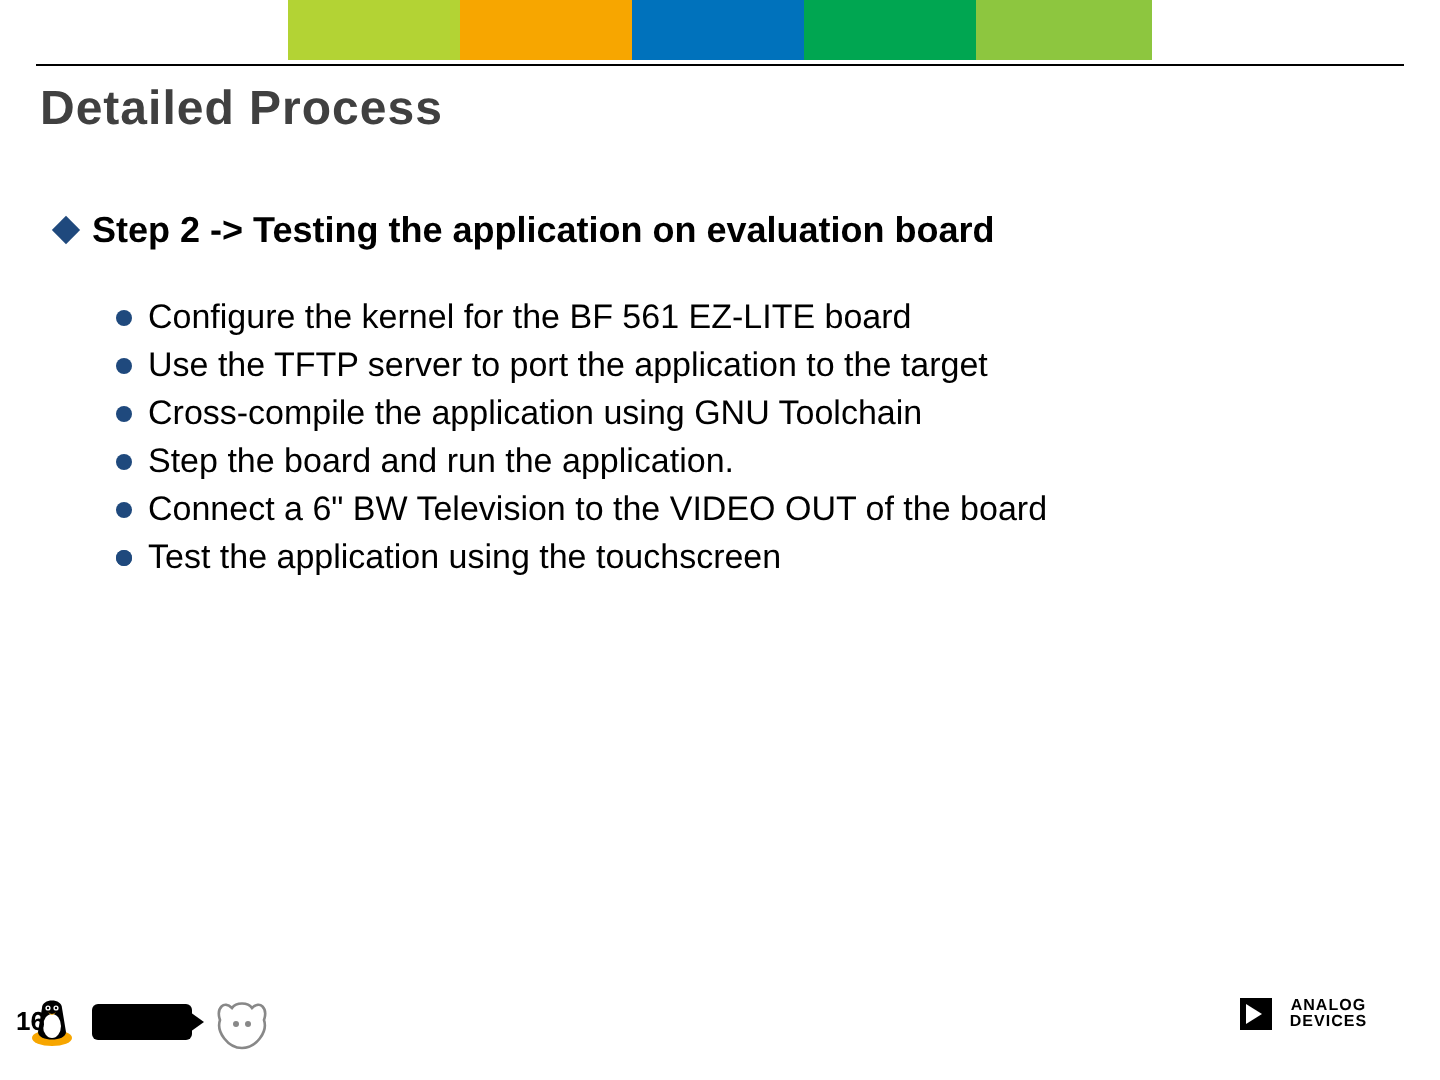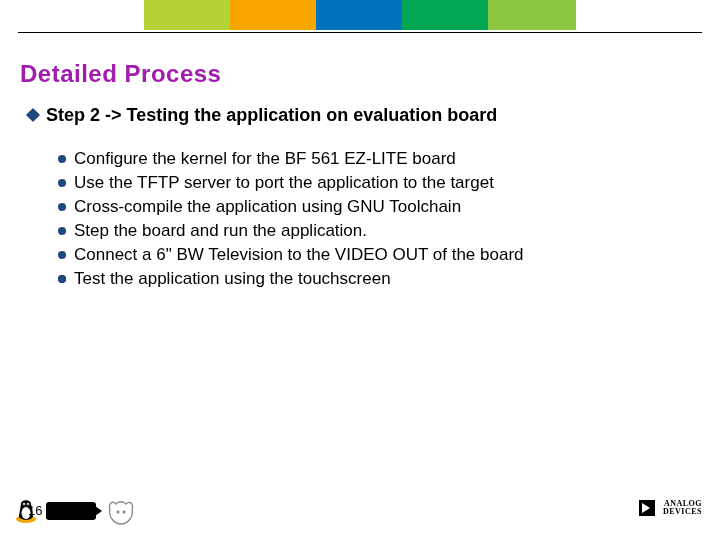--- a/index.html
+++ b/index.html
@@ -6,34 +6,34 @@
   html, body { width: 720px; height: 540px; font-family: Arial, Helvetica, sans-serif; background: #fff; color: #000; overflow: hidden; }
   .slide { position: relative; width: 720px; height: 540px; }
   .banner { position: absolute; top: 0; left: 144px; width: 432px; height: 30px; }
   .banner-cell { height: 30px; float: left; }
   .b1 { width: 86px; background: #b3d334; }
   .b2 { width: 86px; background: #f7a600; }
   .b3 { width: 86px; background: #0072bc; }
   .b4 { width: 86px; background: #00a651; }
   .b5 { width: 88px; background: #8dc63f; }
   .rule { position: absolute; top: 32px; left: 18px; width: 684px; height: 1px; background: #000; }
-  .title { position: absolute; top: 60px; left: 20px; font-size: 24px; font-weight: 900; letter-spacing: 0.5px; color: #a21caf; }
+  .title { position: absolute; top: 41px; left: 20px; font-size: 24px; font-weight: 900; letter-spacing: 0.5px; color: #404040; }
   .body { position: absolute; top: 105px; left: 28px; width: 664px; }
   .step-line { font-size: 18px; font-weight: 700; color: #000; }
   .step-line .dia { display: inline-block; width: 10px; height: 10px; background: #1f497d; transform: rotate(45deg); margin-right: 8px; vertical-align: 1px; }
   .sublist { margin-top: 22px; margin-left: 30px; }
   .sub-item { font-size: 17px; line-height: 1.35; margin-bottom: 1px; padding-left: 16px; position: relative; }
   .sub-item .dot { position: absolute; left: 0; top: 7px; width: 8px; height: 8px; border-radius: 50%; background: #1f497d; }
   .footer { position: absolute; bottom: 14px; left: 0; width: 720px; height: 44px; }
   .tux { position: absolute; left: 14px; bottom: 2px; width: 24px; height: 28px; }
-  .page-num { position: absolute; left: 28px; bottom: 8px; font-size: 13px; font-weight: 400; }
+  .page-num { position: absolute; left: 8px; bottom: 8px; font-size: 13px; font-weight: 700; }
   .blackfin { position: absolute; left: 46px; bottom: 6px; width: 50px; height: 18px; background: #000; border-radius: 3px; }
   .blackfin::after { content: ""; position: absolute; right: -6px; top: 4px; width: 0; height: 0; border-top: 5px solid transparent; border-bottom: 5px solid transparent; border-left: 7px solid #000; }
   .gnu { position: absolute; left: 106px; bottom: 0; width: 30px; height: 28px; }
-  .adi { position: absolute; right: 18px; bottom: 10px; width: 100px; text-align: right; font-family: Liberation Serif, serif; }
+  .adi { position: absolute; right: 18px; bottom: 10px; width: 100px; text-align: center; }
   .adi-mark { display: inline-block; width: 16px; height: 16px; background: #000; position: relative; vertical-align: middle; }
   .adi-mark::after { content: ""; position: absolute; left: 3px; top: 3px; width: 0; height: 0; border-top: 5px solid transparent; border-bottom: 5px solid transparent; border-left: 8px solid #fff; }
   .adi-text { display: inline-block; vertical-align: middle; margin-left: 4px; font-size: 8px; font-weight: 900; line-height: 1; letter-spacing: 0.5px; }
 </style>
 </head>
 <body>
 
 <div class="slide">
 
   <div class="banner">

